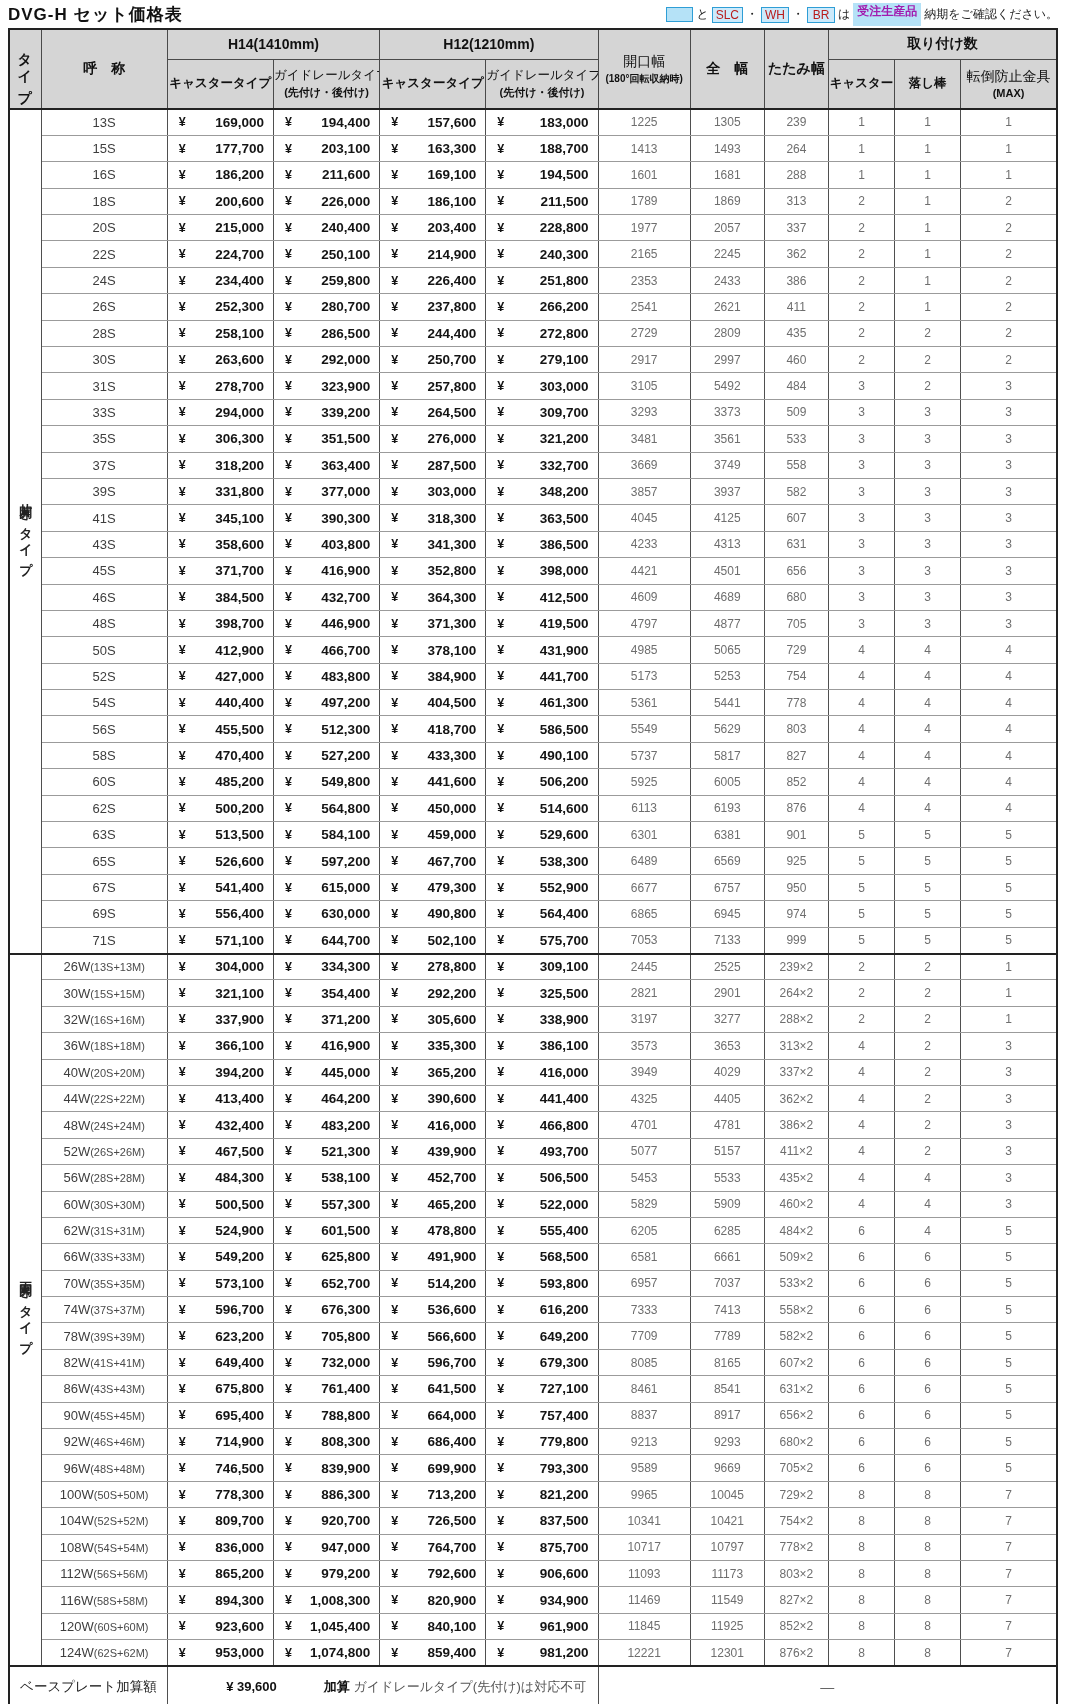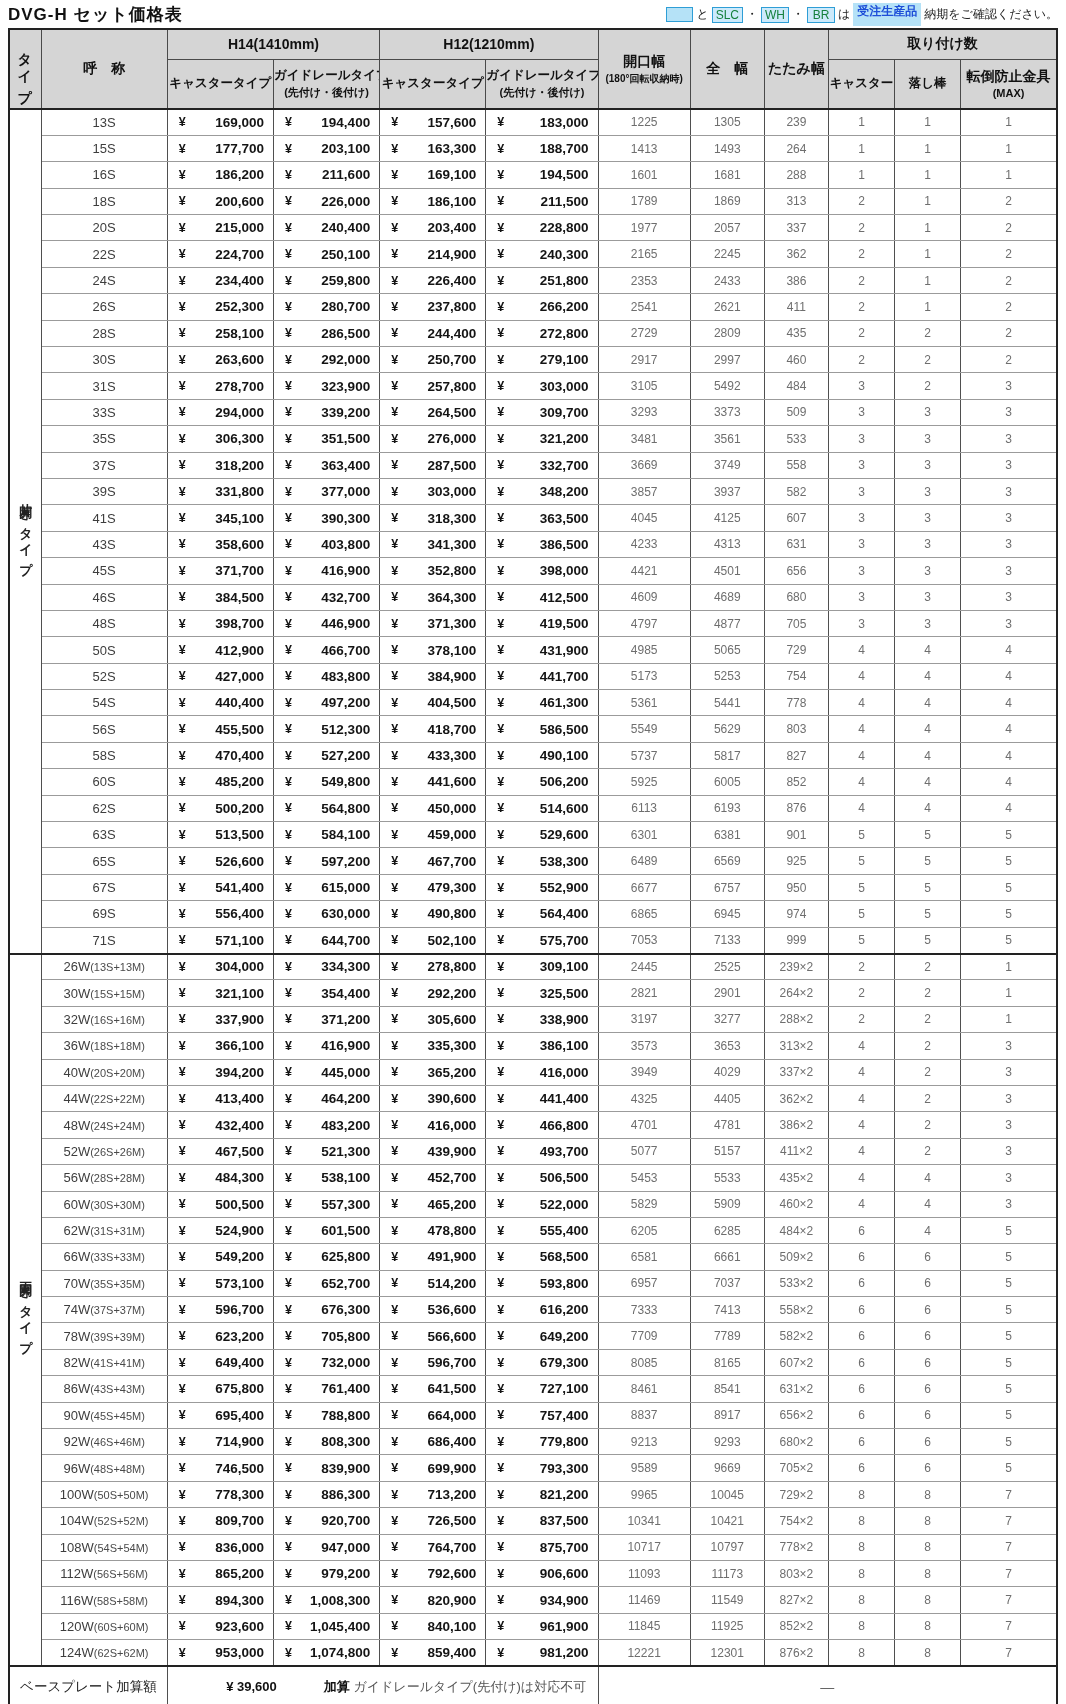--- a/index.html
+++ b/index.html
@@ -7,35 +7,35 @@
   body {
     width:1066px; height:1704px; background:#fff;
     font-family:"Liberation Sans","DejaVu Sans",sans-serif;
     color:#1a1a1a; overflow:hidden;
   }
   .page { padding:3px 8px 0 8px; }
   .topbar { display:flex; justify-content:space-between; align-items:flex-end; height:23px; margin-bottom:2px; }
   .title { font-size:17px; font-weight:bold; letter-spacing:1px; color:#111; }
   .note { display:flex; align-items:center; gap:3px; font-size:12px; color:#222; }
   .swatch { width:27px; height:15px; background:#b5e2f7; border:1px solid #2e9ed6; }
-  .chip { min-width:28px; text-align:center; height:16px; line-height:14px; padding:0 3px; background:#cdeafb; border:1px solid #2e9ed6; color:#15803d; font-size:12px; }
-  .badge { height:23px; line-height:16px; padding:0 4px; background:#b5e2f7; color:#1d4ed8; font-size:12px; font-weight:bold; }
+  .chip { min-width:28px; text-align:center; height:16px; line-height:14px; padding:0 3px; background:#cdeafb; border:1px solid #2e9ed6; color:#b91c1c; font-size:12px; }
+  .badge { height:23px; line-height:16px; padding:0 4px; background:#b5e2f7; color:#a21caf; font-size:12px; font-weight:bold; }
   .dot { color:#222; }
 
   table.t { border-collapse:collapse; table-layout:fixed; width:1050px; border:2px solid #222; }
   .t th, .t td { padding:0; overflow:hidden; white-space:nowrap; }
   .t th {
     background:#d5d5d5; font-weight:bold; text-align:center; vertical-align:middle;
     border:1px solid #4a4a4a; font-size:12.5px; color:#111;
   }
   .t thead tr.h1 th { height:30px; font-size:14px; }
   .t thead tr.h2 th { height:50px; }
   .t thead th.vhead { writing-mode:vertical-rl; letter-spacing:2px; font-size:12px; }
   .t thead { border-bottom:2px solid #222; }
-  .sub2 { display:block; font-weight:bold; }
+  .sub2 { display:block; font-weight:normal; }
   .small-line { display:block; font-size:10px; font-weight:bold; margin-top:1px;text-align:center; }
 
   .t tbody td { height:26.4px; border-right:1px solid #4f4f4f; border-bottom:1px solid #9b9b9b; background:#fff; vertical-align:middle; }
   .t tbody tr.section-start td { border-top:2px solid #222; }
   .t tfoot td { border-top:2px solid #222; border-right:1px solid #4f4f4f; height:42px; background:#fff; vertical-align:middle; }
 
   td.type-cell { writing-mode:vertical-rl; text-align:center; font-size:13px; letter-spacing:3px; color:#222; font-weight:bold; background:#fff; }
   td.name-cell { text-align:center; font-size:13px; color:#3d3d3d; }
   td.name-cell .paren { font-size:11px; color:#4a4a4a; }
   td.price { background:#b5e2f7; font-weight:bold; font-size:13.5px; color:#141414; }

